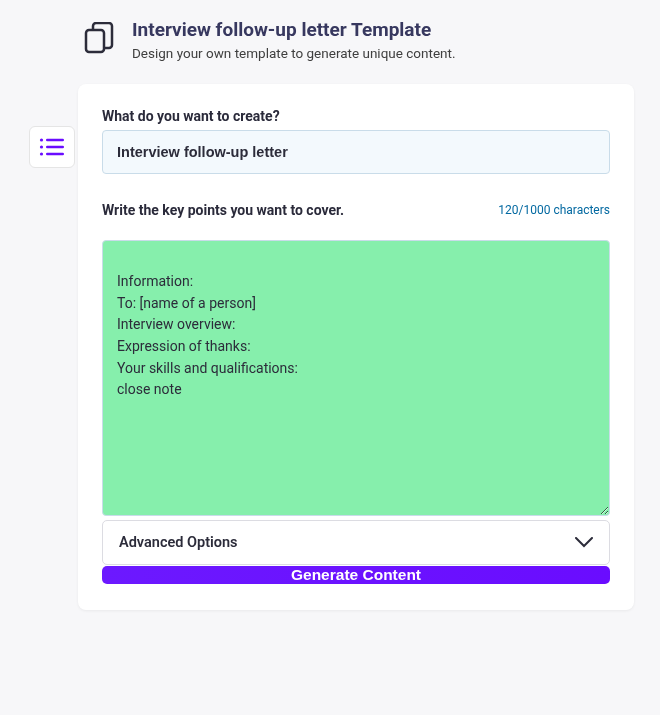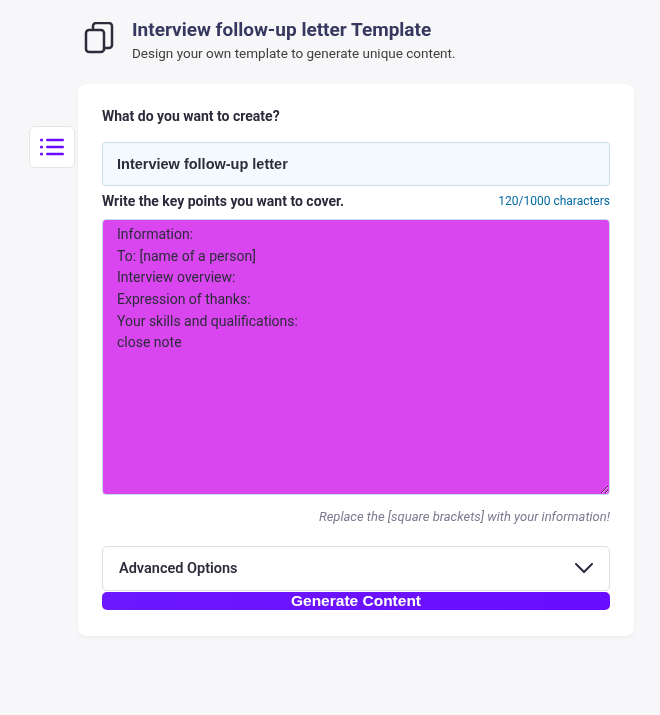--- a/index.html
+++ b/index.html
@@ -50,52 +50,52 @@
       width: 556px;
       background: #fff;
       border-radius: 8px;
       box-shadow: 0 1px 3px rgba(0,0,0,0.06);
       padding: 24px 24px 26px 24px;
     }
     .label {
       font-size: 14px;
       font-weight: 700;
       color: #2a2a3a;
-      margin-bottom: 18px;
+      margin-bottom: 6px;
       display: block;
     }
     .label-row {
       display: flex;
       justify-content: space-between;
       align-items: center;
-      margin-bottom: 10px;
+      margin-bottom: 22px;
     }
     .char-count {
       font-size: 12px;
       color: #0369a1;
     }
     .input-title {
       width: 100%;
       border: 1px solid #c9dce9;
       background: #f3f9fd;
       border-radius: 4px;
       padding: 13px 14px;
       font-size: 14.5px;
       font-weight: 700;
       color: #2c2c3a;
-      margin-bottom: 7px;
+      margin-bottom: 28px;
       outline: none;
     }
     .textarea {
       width: 100%;
       height: 276px;
       border: 1px solid #c9dce9;
-      background: #d946ef;
+      background: #86efac;
       border-radius: 4px;
-      padding: 4px 14px;
+      padding: 30px 14px;
       font-size: 14px;
       color: #2c2c3a;
       line-height: 1.55;
       resize: both;
       outline: none;
       font-family: inherit;
     }
     .hint {
       text-align: right;
       font-size: 13px;
@@ -166,21 +166,20 @@
   <div class="label-row">
     <label class="label" style="margin-bottom:0">Write the key points you want to cover.</label>
     <span class="char-count">120/1000 characters</span>
   </div>
   <textarea class="textarea" style="">Information:
 To: [name of a person]
 Interview overview:
 Expression of thanks:
 Your skills and qualifications:
 close note</textarea>
-  <div class="hint">Replace the [square brackets] with your information!</div>
 
   <div class="adv-options">
     <span>Advanced Options</span>
     <svg width="18" height="11" viewBox="0 0 18 11">
       <path d="M1 1 L9 9 L17 1" stroke="#2c2c3a" stroke-width="2" fill="none" stroke-linecap="round"></path>
     </svg>
   </div>
 
   <button class="generate-btn">Generate Content</button>
 </div>

